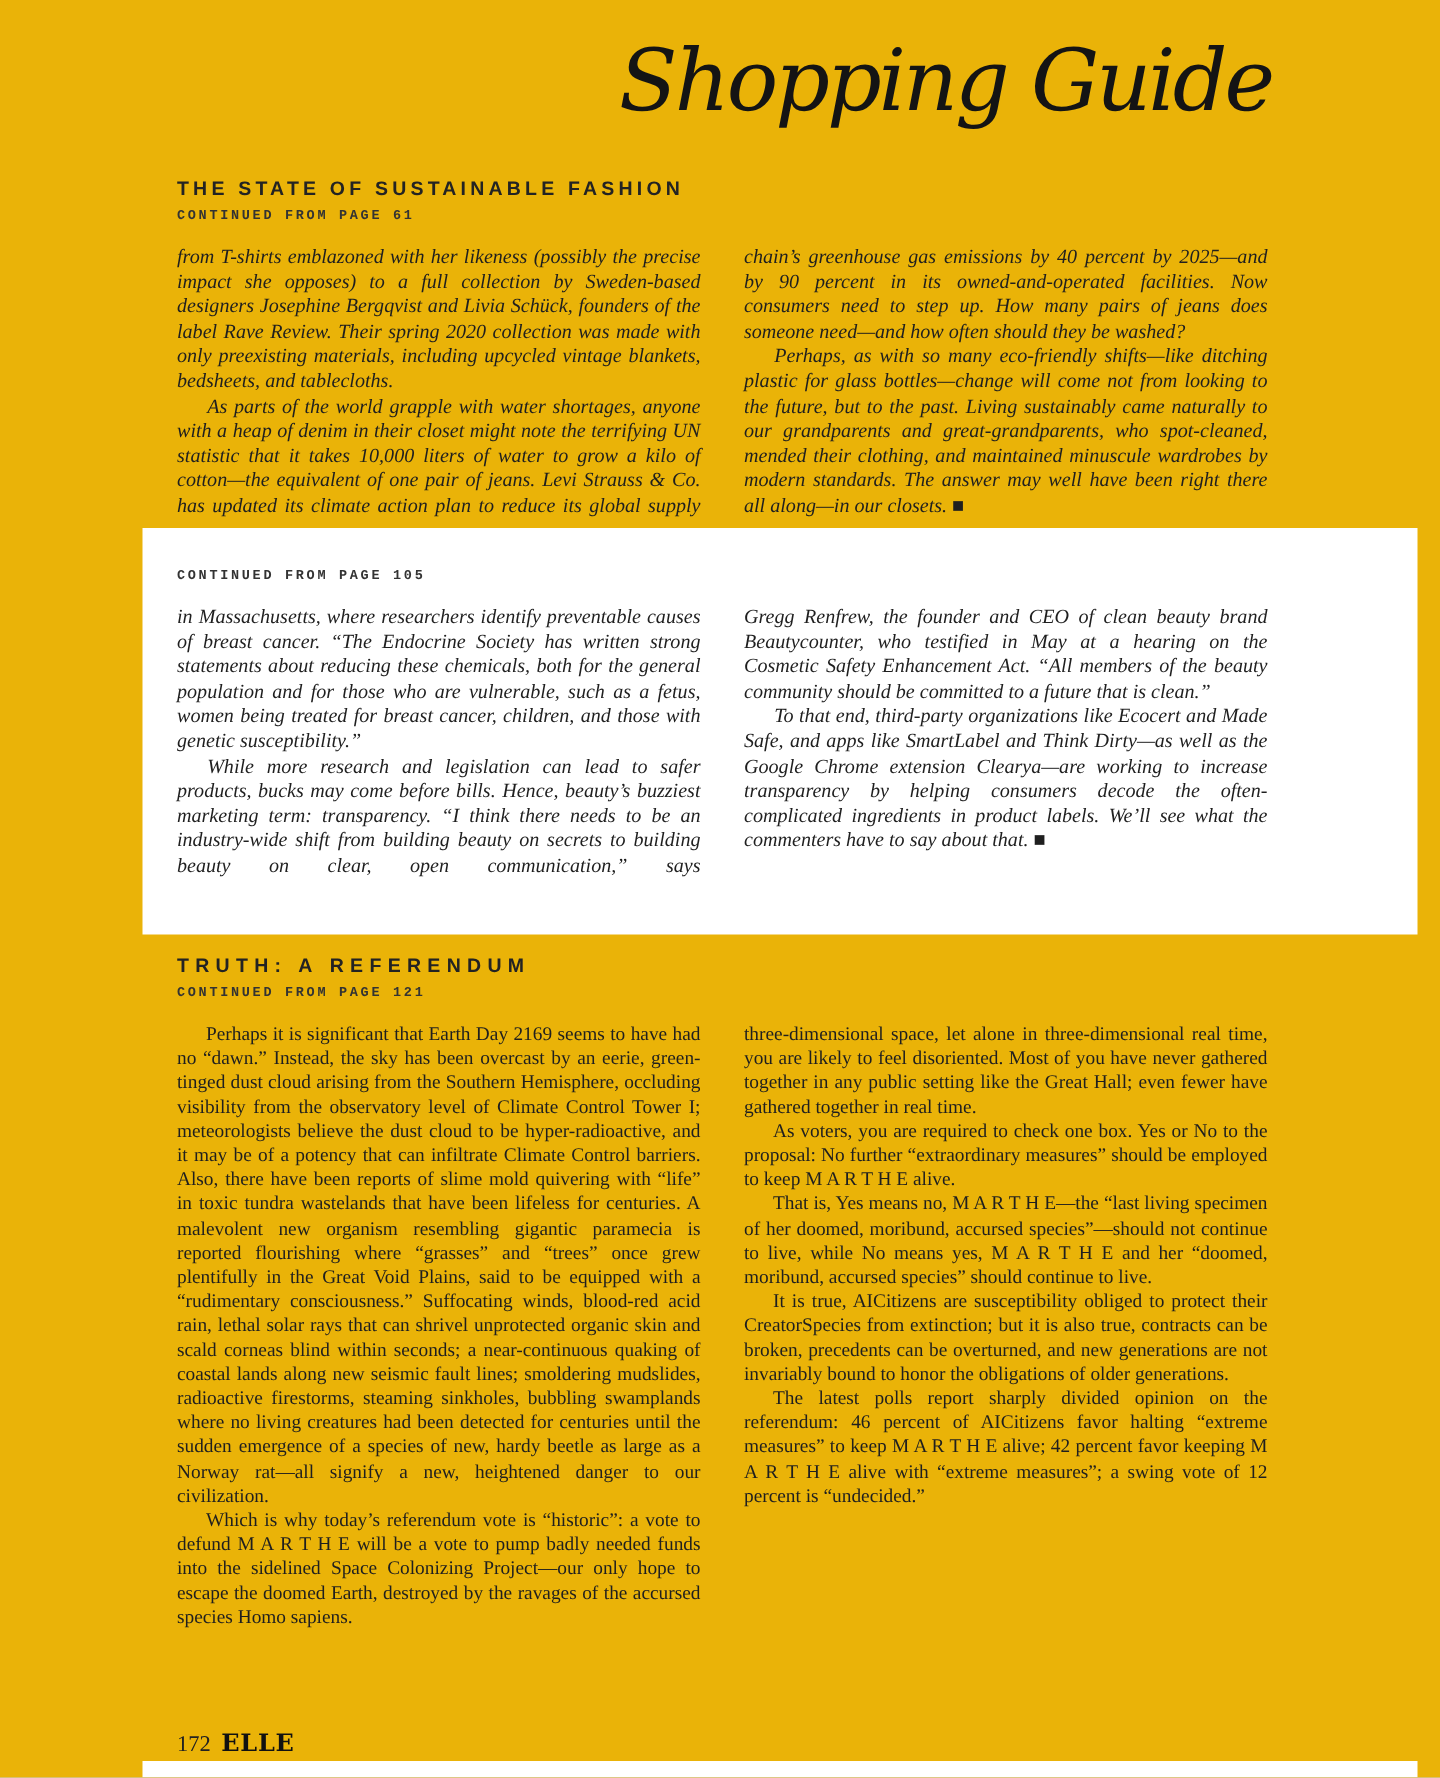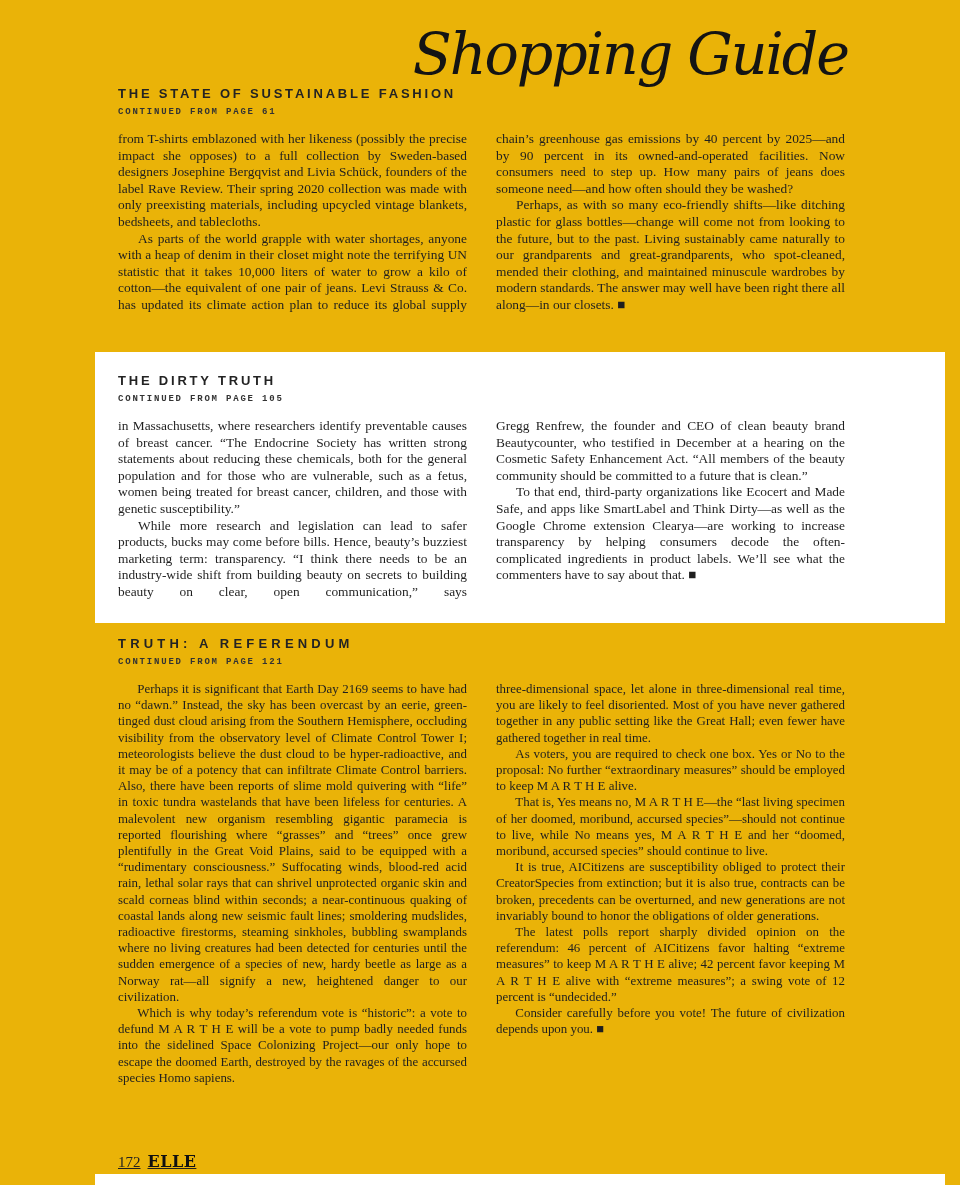--- a/index.html
+++ b/index.html
@@ -9,21 +9,21 @@
     background:#eab308; overflow:hidden;
     font-family:"Liberation Serif", serif; color:#1f1f1f;
   }
   .masthead {
     position:absolute; top:20px; right:112px;
     font-family:"DejaVu Serif", serif; font-style:italic;
     font-size:57px; line-height:1.2; letter-spacing:-2px; color:#141414;
     white-space:nowrap;
   }
   .section { position:absolute; width:727px; }
-  .sec1 { left:118px; top:86px; }
+  .sec1 { left:118px; top:118px; }
   .panel {
     position:absolute; left:95px; top:352px; width:850px; height:271px;
     background:#ffffff;
   }
   .sec2 { position:absolute; left:23px; top:21px; width:727px; }
   .sec3 { left:118px; top:636px; }
   .sec-title {
     font-family:"Liberation Sans", sans-serif; font-size:13px; font-weight:bold;
     letter-spacing:2.8px; color:#232323; white-space:nowrap;
   }
@@ -31,28 +31,28 @@
   .continued {
     font-family:Liberation Mono, monospace; font-size:9px; font-weight:bold;
     letter-spacing:1.8px; color:#333; margin-top:6px; white-space:nowrap;
   }
   .cols { display:flex; gap:29px; margin-top:14px; }
   .col { width:349px; }
   p.art {
     text-align:justify; hyphens:auto; -webkit-hyphens:auto;
     color:#1f1f1f;
   }
-  .sec1 p.art, .sec2 p.art { font-size:13.4px; line-height:16.6px; }
+  .sec1 p.art, .sec2 p.art { font-size:13.4px; line-height:16.6px;font-style:italic; }
   .sec3 p.art { font-size:12.9px; line-height:16.2px; }
   p.ind { text-indent:1.5em; }
   p.cont { text-align-last:justify; }
   p.gap { margin-top:15px; }
   .footer {
     position:absolute; left:118px; top:1152px;
-    display:flex; align-items:baseline; gap:7px;text-decoration:underline;
+    display:flex; align-items:baseline; gap:7px;
   }
   .pagenum { font-size:15px; color:#222; }
   .logo {
     font-family:"DejaVu Serif", serif; font-weight:bold; font-size:16px;
     letter-spacing:0.5px; color:#111;
   }
   .bottom-rule {
     position:absolute; left:95px; top:1174px; width:850px; height:11px;
     background:#ffffff;
   }
@@ -74,50 +74,48 @@
       </div>
       <div class="col">
         <p class="art">chain’s greenhouse gas emissions by 40 percent by 2025—and by 90 percent in its owned-and-operated facilities. Now consumers need to step up. How many pairs of jeans does someone need—and how often should they be washed?</p>
         <p class="art ind">Perhaps, as with so many eco-friendly shifts—like ditching plastic for glass bottles—change will come not from looking to the future, but to the past. Living sustainably came naturally to our grandparents and great-grandparents, who spot-cleaned, mended their clothing, and maintained minuscule wardrobes by modern standards. The answer may well have been right there all along—in our closets. ■</p>
       </div>
     </div>
   </section>
 
   <div class="panel">
     <section class="sec2">
-      <h2 class="sec-title">THE DIRTY TRUTH</h2>
       <div class="continued">CONTINUED FROM PAGE 105</div>
       <div class="cols">
         <div class="col">
           <p class="art">in Massachusetts, where researchers identify preventable causes of breast cancer. “The Endocrine Society has written strong statements about reducing these chemicals, both for the general population and for those who are vulnerable, such as a fetus, women being treated for breast cancer, children, and those with genetic susceptibility.”</p>
           <p class="art ind cont">While more research and legislation can lead to safer products, bucks may come before bills. Hence, beauty’s buzziest marketing term: transparency. “I think there needs to be an industry-wide shift from building beauty on secrets to building beauty on clear, open communication,” says</p>
         </div>
         <div class="col">
-          <p class="art">Gregg Renfrew, the founder and CEO of clean beauty brand Beautycounter, who testified in December at a hearing on the Cosmetic Safety Enhancement Act. “All members of the beauty community should be committed to a future that is clean.”</p>
+          <p class="art">Gregg Renfrew, the founder and CEO of clean beauty brand Beautycounter, who testified in May at a hearing on the Cosmetic Safety Enhancement Act. “All members of the beauty community should be committed to a future that is clean.”</p>
           <p class="art ind">To that end, third-party organizations like Ecocert and Made Safe, and apps like SmartLabel and Think Dirty—as well as the Google Chrome extension Clearya—are working to increase transparency by helping consumers decode the often-complicated ingredients in product labels. We’ll see what the commenters have to say about that. ■</p>
         </div>
       </div>
     </section>
   </div>
 
   <section class="section sec3">
     <h2 class="sec-title">TRUTH: A REFERENDUM</h2>
     <div class="continued">CONTINUED FROM PAGE 121</div>
     <div class="cols">
       <div class="col">
         <p class="art ind">Perhaps it is significant that Earth Day 2169 seems to have had no “dawn.” Instead, the sky has been overcast by an eerie, green-tinged dust cloud arising from the Southern Hemisphere, occluding visibility from the observatory level of Climate Control Tower I; meteorologists believe the dust cloud to be hyper-radioactive, and it may be of a potency that can infiltrate Climate Control barriers. Also, there have been reports of slime mold quivering with “life” in toxic tundra wastelands that have been lifeless for centuries. A malevolent new organism resembling gigantic paramecia is reported flourishing where “grasses” and “trees” once grew plentifully in the Great Void Plains, said to be equipped with a “rudimentary consciousness.” Suffocating winds, blood-red acid rain, lethal solar rays that can shrivel unprotected organic skin and scald corneas blind within seconds; a near-continuous quaking of coastal lands along new seismic fault lines; smoldering mudslides, radioactive firestorms, steaming sinkholes, bubbling swamplands where no living creatures had been detected for centuries until the sudden emergence of a species of new, hardy beetle as large as a Norway rat—all signify a new, heightened danger to our civilization.</p>
         <p class="art ind">Which is why today’s referendum vote is “historic”: a vote to defund M A R T H E will be a vote to pump badly needed funds into the sidelined Space Colonizing Project—our only hope to escape the doomed Earth, destroyed by the ravages of the accursed species Homo sapiens.</p>
       </div>
       <div class="col">
         <p class="art">three-dimensional space, let alone in three-dimensional real time, you are likely to feel disoriented. Most of you have never gathered together in any public setting like the Great Hall; even fewer have gathered together in real time.</p>
         <p class="art ind">As voters, you are required to check one box. Yes or No to the proposal: No further “extraordinary measures” should be employed to keep M A R T H E alive.</p>
         <p class="art ind">That is, Yes means no, M A R T H E—the “last living specimen of her doomed, moribund, accursed species”—should not continue to live, while No means yes, M A R T H E and her “doomed, moribund, accursed species” should continue to live.</p>
         <p class="art ind">It is true, AICitizens are susceptibility obliged to protect their CreatorSpecies from extinction; but it is also true, contracts can be broken, precedents can be overturned, and new generations are not invariably bound to honor the obligations of older generations.</p>
         <p class="art ind">The latest polls report sharply divided opinion on the referendum: 46 percent of AICitizens favor halting “extreme measures” to keep M A R T H E alive; 42 percent favor keeping M A R T H E alive with “extreme measures”; a swing vote of 12 percent is “undecided.”</p>
-        <p class="art ind">Consider carefully before you vote! The future of civilization depends upon you. ■</p>
       </div>
     </div>
   </section>
 
   <div class="footer">
     <span class="pagenum">172</span>
     <span class="logo">ELLE</span>
   </div>
 
   <div class="bottom-rule"></div>

